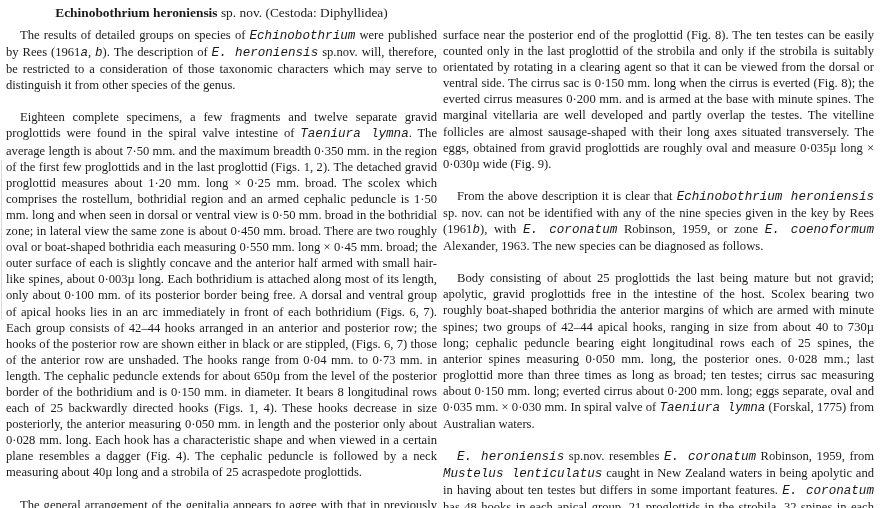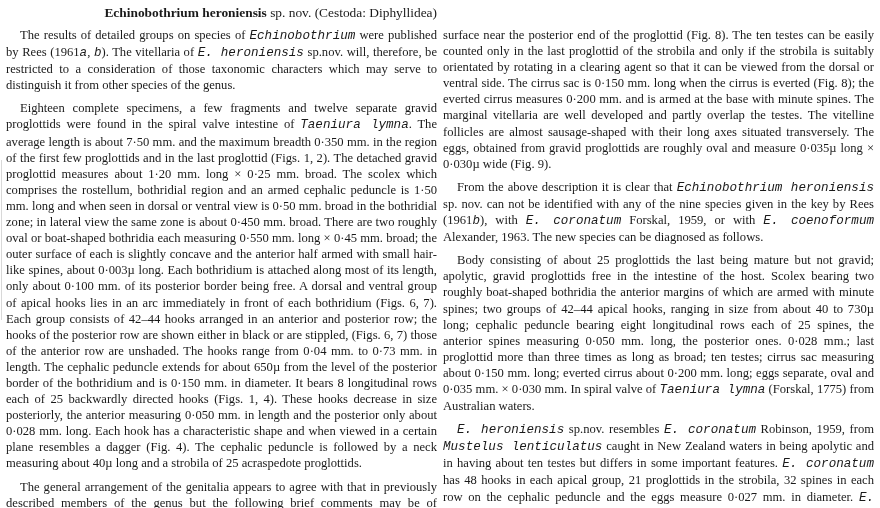--- a/index.html
+++ b/index.html
@@ -2,43 +2,43 @@
 <html><head>
 <meta charset="utf-8">
 <style>
   html, body { margin: 0; padding: 0; background: #ffffff; }
   body { width: 880px; height: 508px; position: relative; overflow: hidden;
          font-family: "DejaVu Serif", "Liberation Serif", serif; color: #1a1a1a; }
   .col { position: absolute; top: 0; font-family: "Liberation Serif", "DejaVu Serif", serif;
          font-size: 12.6px; line-height: 16.1px; text-align: justify; }
   .col-left { left: 6px; width: 431px; top: 4px; }
   .col-right { left: 443px; width: 431px; top: 27px; }
-  .title { text-align: right; font-size: 13.4px; margin: 0 0 5px 0; line-height: 18px; }
+  .title { text-align: center; font-size: 13.4px; margin: 0 0 5px 0; line-height: 18px; }
   .title b { font-weight: bold; }
   p { margin: 0; text-indent: 14px; }
-  p + p { margin-top: 7px; }
+  p + p { margin-top: 16px; }
   i { font-style: italic; font-family: Liberation Mono, monospace; }
   .rule { position: absolute; left: 1px; top: 160px; width: 1px; height: 160px; background: #d8d8d8; }
 </style>
 </head>
 <body>
 
 <div class="rule"></div>
 
 <div class="col col-left">
   <div class="title">
     <b>Echinobothrium heroniensis</b><span> sp. nov. (Cestoda: Diphyllidea)</span>
   </div>
   <div id="left-paras">
-      <p><span>The results of detailed groups on species of </span><i>Echinobothrium</i><span> were published by Rees (1961</span><i>a</i><span>, </span><i>b</i><span>). The vitellaria of </span><i>E. heroniensis</i><span> sp.nov. will, therefore, be restricted to a consideration of those taxonomic characters which may serve to distinguish it from other species of the genus.</span></p>
+      <p><span>The results of detailed groups on species of </span><i>Echinobothrium</i><span> were published by Rees (1961</span><i>a</i><span>, </span><i>b</i><span>). The description of </span><i>E. heroniensis</i><span> sp.nov. will, therefore, be restricted to a consideration of those taxonomic characters which may serve to distinguish it from other species of the genus.</span></p>
       <p><span>Eighteen complete specimens, a few fragments and twelve separate gravid proglottids were found in the spiral valve intestine of </span><i>Taeniura lymna</i><span>. The average length is about 7·50 mm. and the maximum breadth 0·350 mm. in the region of the first few proglottids and in the last proglottid (Figs. 1, 2). The detached gravid proglottid measures about 1·20 mm. long × 0·25 mm. broad. The scolex which comprises the rostellum, bothridial region and an armed cephalic peduncle is 1·50 mm. long and when seen in dorsal or ventral view is 0·50 mm. broad in the bothridial zone; in lateral view the same zone is about 0·450 mm. broad. There are two roughly oval or boat-shaped bothridia each measuring 0·550 mm. long × 0·45 mm. broad; the outer surface of each is slightly concave and the anterior half armed with small hair-like spines, about 0·003µ long.  Each bothridium is attached along most of its length, only about 0·100 mm. of its posterior border being free.  A dorsal and ventral group of apical hooks lies in an arc immediately in front of each bothridium (Figs. 6, 7).  Each group consists of 42–44 hooks arranged in an anterior and posterior row; the hooks of the posterior row are shown either in black or are stippled, (Figs. 6, 7) those of the anterior row are unshaded. The hooks range from 0·04 mm. to 0·73 mm. in length. The cephalic peduncle extends for about 650µ from the level of the posterior border of the bothridium and is 0·150 mm. in diameter.  It bears 8 longitudinal rows each of 25 backwardly directed hooks (Figs. 1, 4). These hooks decrease in size posteriorly, the anterior measuring 0·050 mm. in length and the posterior only about 0·028 mm. long.  Each hook has a characteristic shape and when viewed in a certain plane resembles a dagger (Fig. 4). The cephalic peduncle is followed by a neck measuring about 40µ long and a strobila of 25 acraspedote proglottids.</span></p>
       <p><span>The general arrangement of the genitalia appears to agree with that in previously described members of the genus but the following brief comments may be of importance in distinguishing the species. The genital opening is on the ventral</span></p>
     </div>
 </div>
 
 <div class="col col-right">
   <div id="right-paras">
       <p style="text-indent: 0px;"><span>surface near the posterior end of the proglottid (Fig. 8). The ten testes can be easily counted only in the last proglottid of the strobila and only if the strobila is suitably orientated by rotating in a clearing agent so that it can be viewed from the dorsal or ventral side. The cirrus sac is 0·150 mm. long when the cirrus is everted (Fig. 8); the everted cirrus measures 0·200 mm. and is armed at the base with minute spines. The marginal vitellaria are well developed and partly overlap the testes. The vitelline follicles are almost sausage-shaped with their long axes situated transversely. The eggs, obtained from gravid proglottids are roughly oval and measure 0·035µ long × 0·030µ wide (Fig. 9).</span></p>
-      <p><span>From the above description it is clear that </span><i>Echinobothrium heroniensis</i><span> sp. nov. can not be identified with any of the nine species given in the key by Rees (1961</span><i>b</i><span>), with </span><i>E. coronatum</i><span> Forskal, 1959, or with </span><i>E. coenoformum</i><span> Alexander, 1963. The new species can be diagnosed as follows.</span></p>
+      <p><span>From the above description it is clear that </span><i>Echinobothrium heroniensis</i><span> sp. nov. can not be identified with any of the nine species given in the key by Rees (1961</span><i>b</i><span>), with </span><i>E. coronatum</i><span> Robinson, 1959, or zone </span><i>E. coenoformum</i><span> Alexander, 1963. The new species can be diagnosed as follows.</span></p>
       <p><span>Body consisting of about 25 proglottids the last being mature but not gravid; apolytic, gravid proglottids free in the intestine of the host.  Scolex bearing two roughly boat-shaped bothridia the anterior margins of which are armed with minute spines; two groups of 42–44 apical hooks, ranging in size from about 40 to 730µ long; cephalic peduncle bearing eight longitudinal rows each of 25 spines, the anterior spines measuring 0·050 mm. long, the posterior ones. 0·028 mm.; last proglottid more than three times as long as broad; ten testes; cirrus sac measuring about 0·150 mm. long; everted cirrus about 0·200 mm. long; eggs separate, oval and 0·035 mm. × 0·030 mm.  In spiral valve of </span><i>Taeniura lymna</i><span> (Forskal, 1775) from Australian waters.</span></p>
       <p><i>E. heroniensis</i><span> sp.nov. resembles </span><i>E. coronatum</i><span> Robinson, 1959, from </span><i>Mustelus lenticulatus</i><span> caught in New Zealand waters in being apolytic and in having about ten testes but differs in some important features.  </span><i>E. coronatum</i><span> has 48 hooks in each apical group, 21 proglottids in the strobila, 32 spines in each row on the cephalic peduncle and the eggs measure 0·027 mm. in diameter.  </span><i>E. coenoformum</i><span> recently described by Alexander (1963) from specimens found in </span><i>Raja nasuta</i><span> (Muller &amp; Henle, 1841) in Cook Strait, New Zealand possesses four to seven proglottids, a total of 34 apical hooks (17 in each group) and 15–18 testes.</span></p>
     </div>
 </div>
 
 </body></html>

